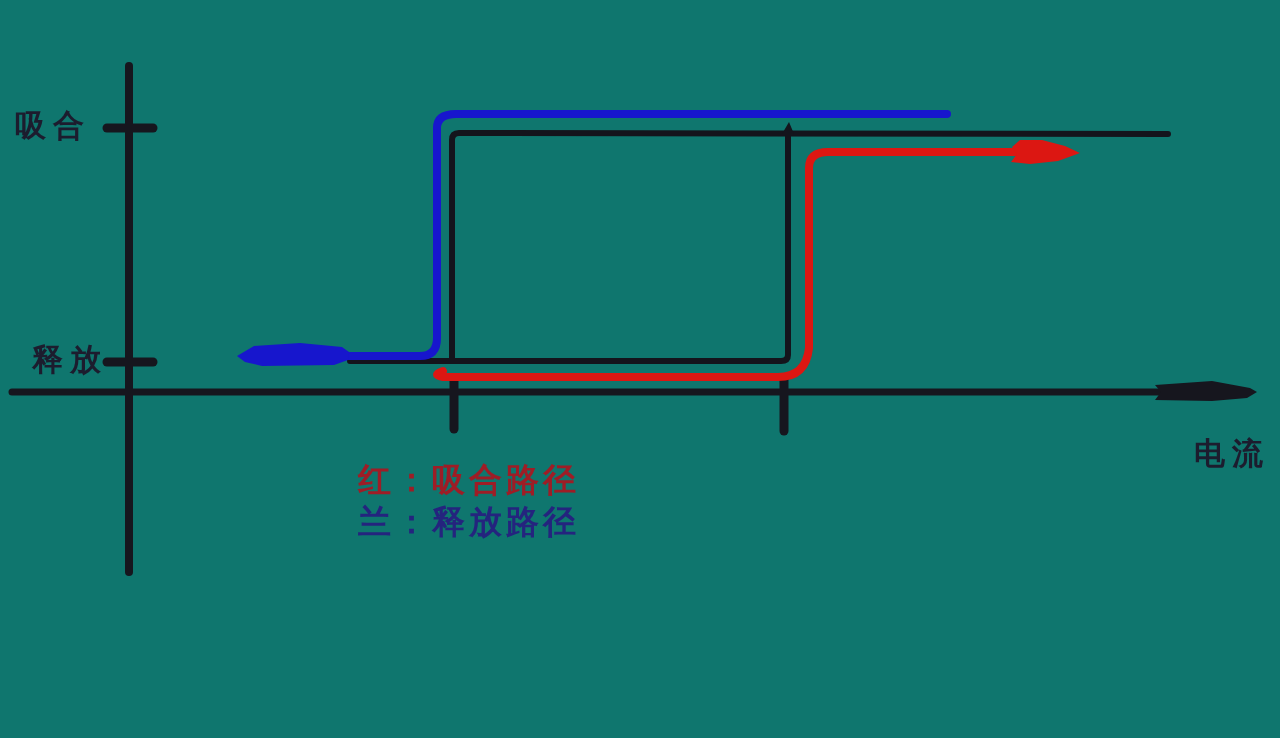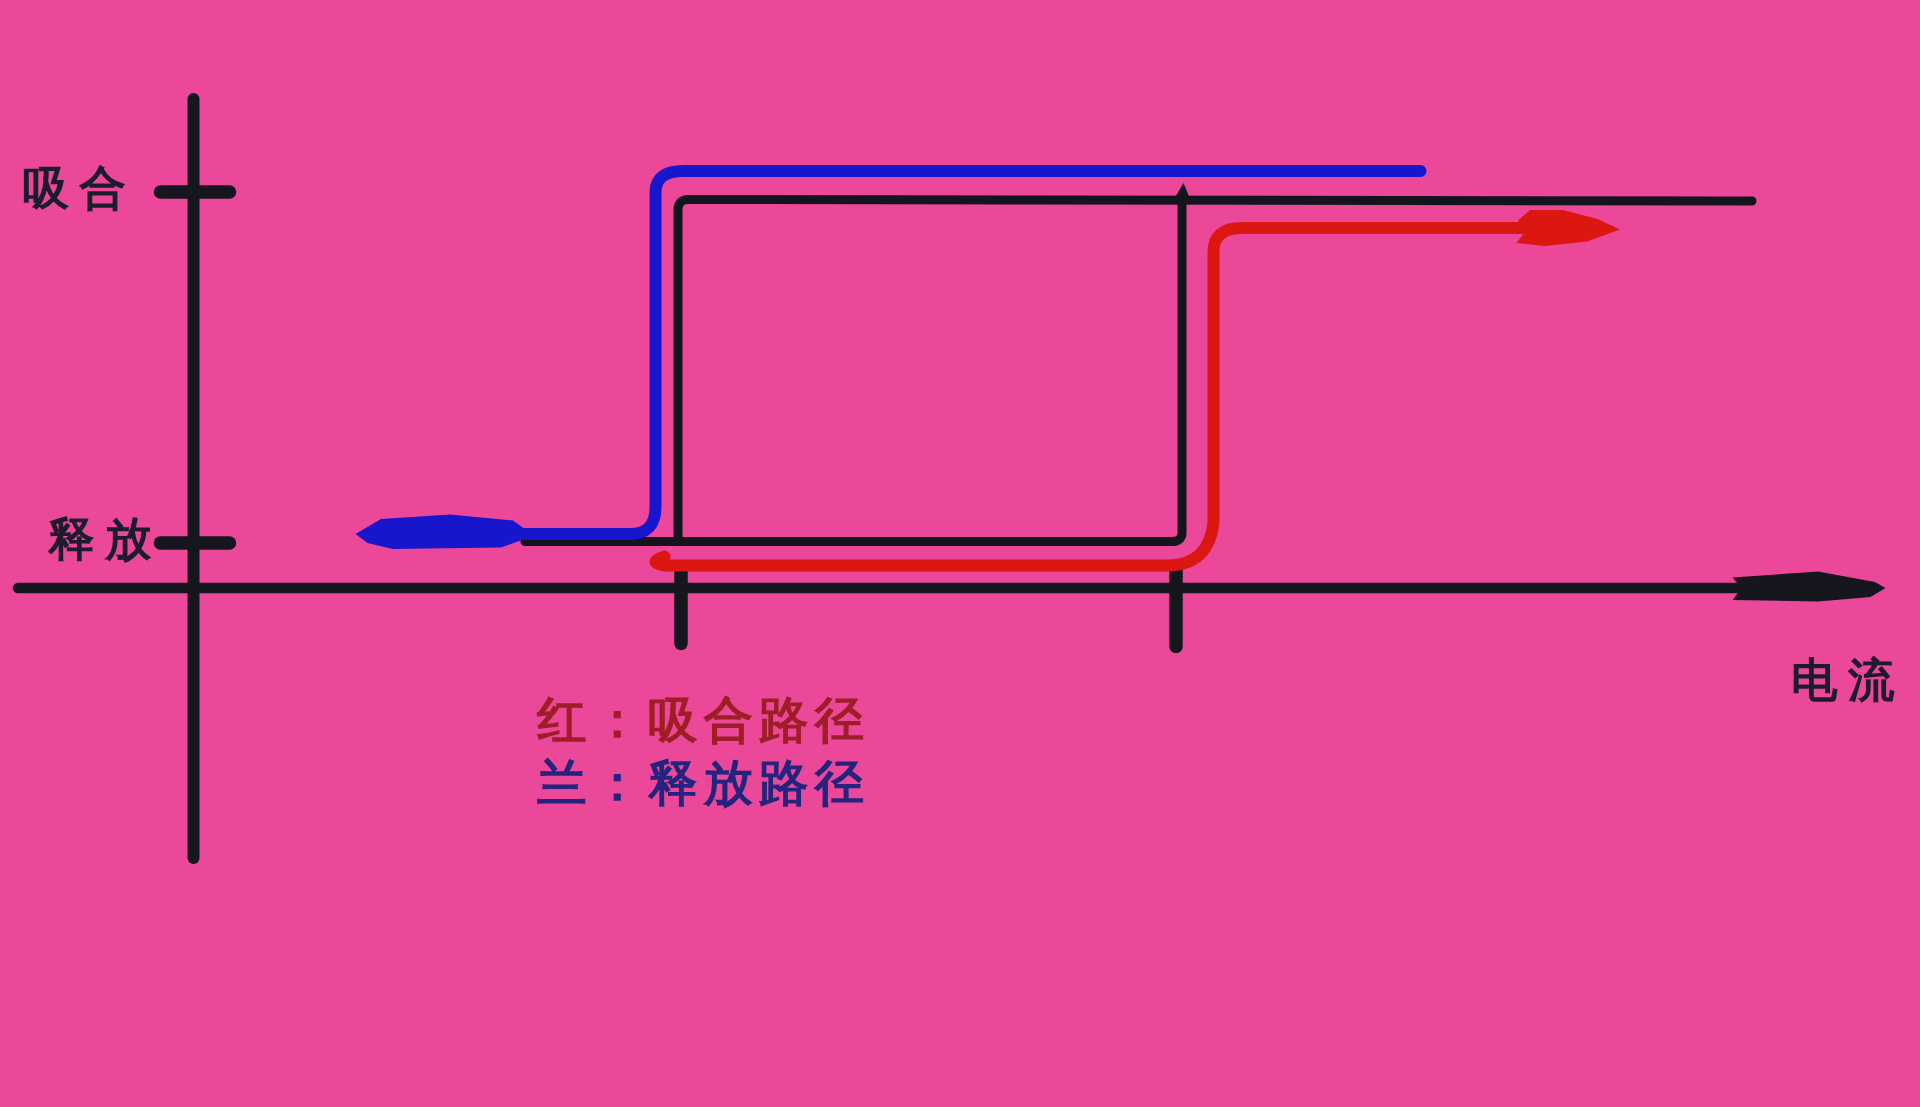--- a/index.html
+++ b/index.html
@@ -24,21 +24,21 @@
   .legend-text {
     font-family: "Liberation Serif", "DejaVu Serif", serif;
     font-weight: bold;
     font-size: 33px;
     letter-spacing: 4px;
   }
 </style>
 </head>
 <body>
 
-<div class="canvas" style="background:#ec4899;text-decoration:underline;">
+<div class="canvas" style="background:#0f766e;text-decoration:underline;">
   <svg width="1280" height="738" viewBox="0 0 1280 738">
 
     <line x1="129" y1="66" x2="129" y2="572" stroke-width="8" stroke-linecap="round" fill="none" stroke="#16161e"></line>
     <line x1="12" y1="392" x2="1168" y2="392" stroke-width="7" stroke-linecap="round" fill="none" stroke="#16161e"></line>
     <polygon points="1155,385 1212,381 1250,388 1257,392 1247,398 1212,401 1155,400 1161,392" fill="#16161e"></polygon>
 
     <line x1="107" y1="128" x2="153" y2="128" stroke-width="9" stroke-linecap="round" stroke="#16161e"></line>
     <line x1="107" y1="362" x2="153" y2="362" stroke-width="9" stroke-linecap="round" stroke="#16161e"></line>
     <line x1="454" y1="380" x2="454" y2="429" stroke-width="9" stroke-linecap="round" stroke="#16161e"></line>
     <line x1="784" y1="378" x2="784" y2="431" stroke-width="9" stroke-linecap="round" stroke="#16161e"></line>

